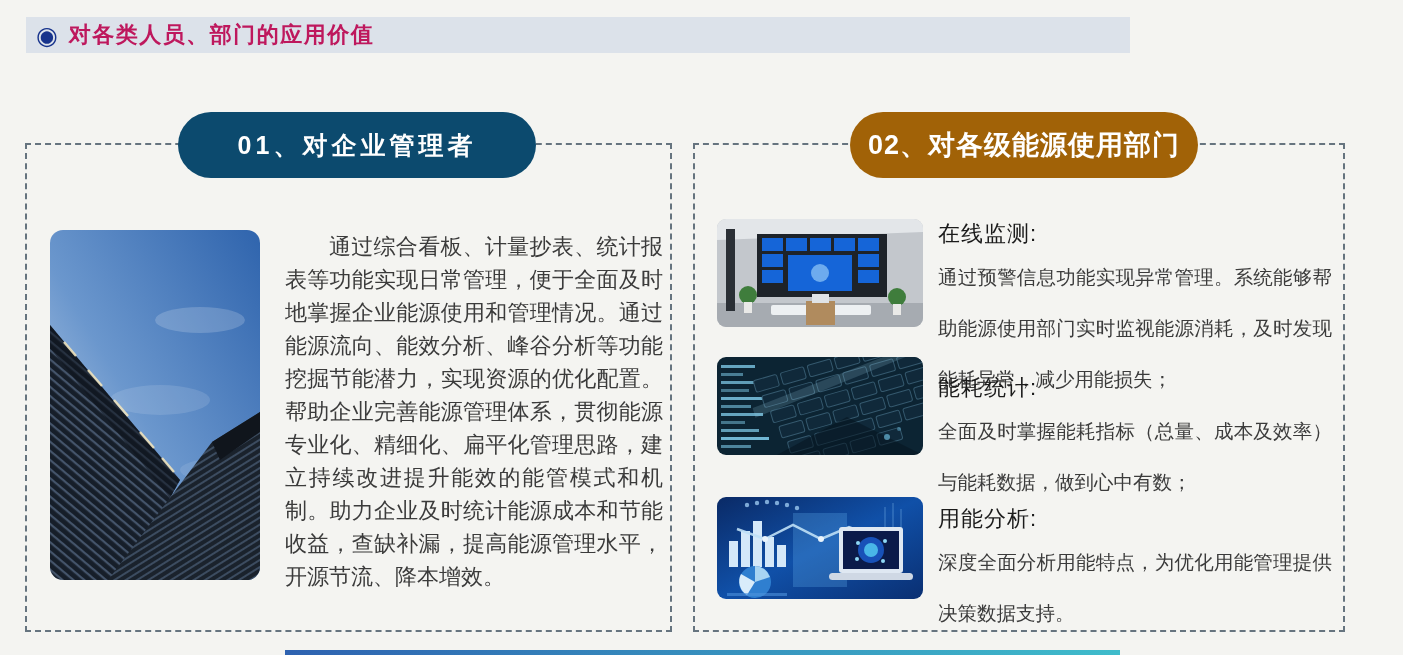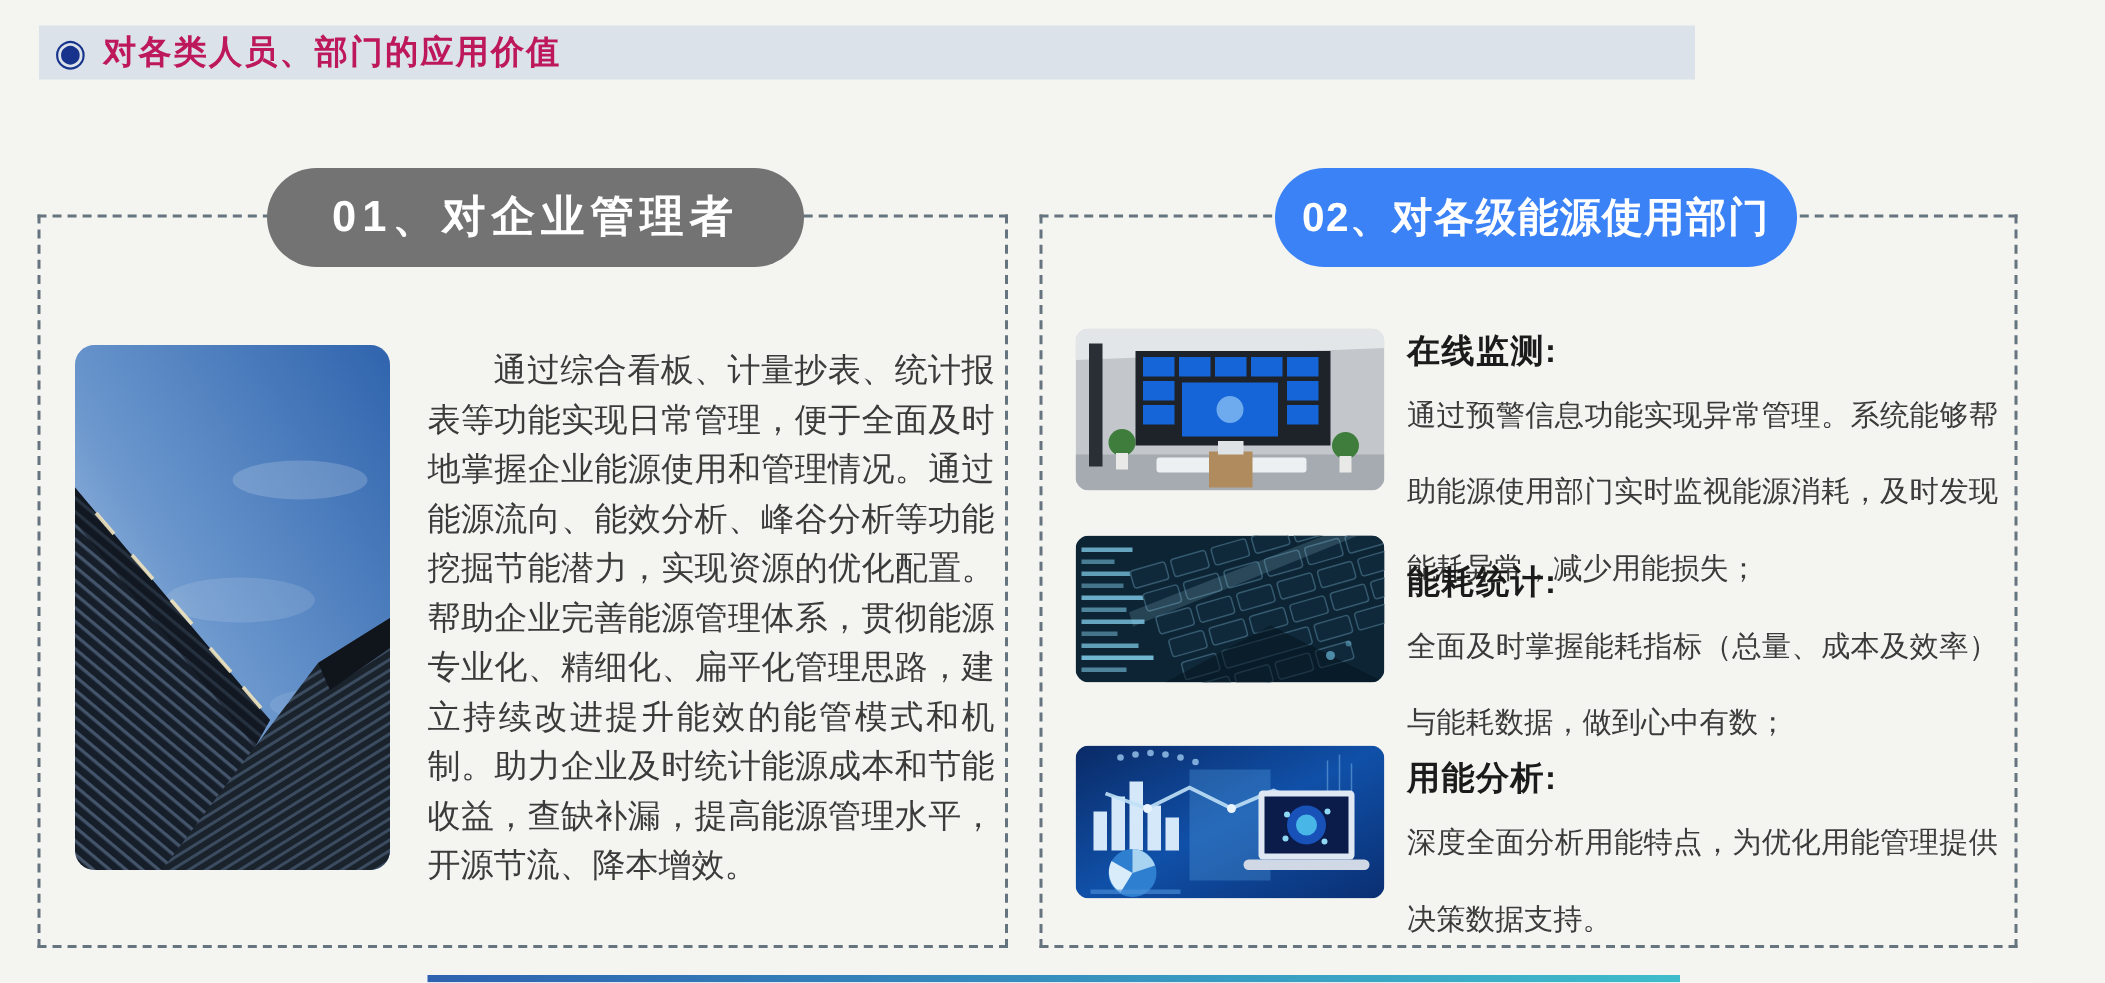--- a/index.html
+++ b/index.html
@@ -17,22 +17,22 @@
   .header-title{color:#be185d;font-size:22px;font-weight:bold;letter-spacing:1.5px;}
   
   .panel{position:absolute;top:143px;height:489px;border:2px dashed #66747f;box-sizing:border-box;}
   .panel-left{left:25px;width:647px;}
   .panel-right{left:693px;width:652px;}
   .pill{
     position:absolute;top:-33px;height:66px;border-radius:33px;
     display:flex;align-items:center;justify-content:center;
     color:#ffffff;font-weight:bold;white-space:nowrap;
   }
-  .pill-teal{left:151px;width:358px;background:#737373;font-size:29px;letter-spacing:4px;}
-  .pill-blue{left:155px;width:348px;background:#3b82f6;font-size:27px;letter-spacing:1px;}
+  .pill-teal{left:151px;width:358px;background:#0c4a6e;font-size:25px;letter-spacing:4px;}
+  .pill-blue{left:155px;width:348px;background:#a16207;font-size:27px;letter-spacing:1px;}
   
   .left-body{position:absolute;left:23px;top:85px;display:flex;}
   .building-photo{width:210px;height:350px;border-radius:13px;overflow:hidden;flex:none;}
   .building-photo svg{display:block;width:100%;height:100%;}
   .left-paragraph{
     margin:0 0 0 25px;width:378px;
     font-size:22px;line-height:33px;color:#3b3b3b;
     text-align:justify;text-indent:2em;
   }
   
@@ -41,21 +41,21 @@
   .row-2{top:212px;}
   .row-3{top:352px;}
   .feature-photo{width:206px;border-radius:9px;overflow:hidden;flex:none;}
   .feature-photo svg{display:block;width:100%;height:100%;}
   .ph-1{height:108px;}
   .ph-2{height:98px;}
   .ph-3{height:102px;}
   .feature-text{margin-left:15px;width:394px;}
   .pt-2{padding-top:16px;}
   .pt-3{padding-top:7px;}
-  .feature-title{margin:0 0 3px 0;font-size:22px;font-weight:bold;color:#1b1b1b;letter-spacing:1px;}
+  .feature-title{margin:0 0 3px 0;font-size:22px;font-weight:normal;color:#1b1b1b;letter-spacing:1px;}
   .feature-desc{margin:0;font-size:19.5px;line-height:51px;color:#3b3b3b;text-align:justify;}
   
   .bottom-accent{
     position:absolute;left:285px;bottom:0;width:835px;height:5px;
     background:linear-gradient(90deg,#2e62b0,#3fbccb);
   }
 </style>
 </head>
 <body>
 

